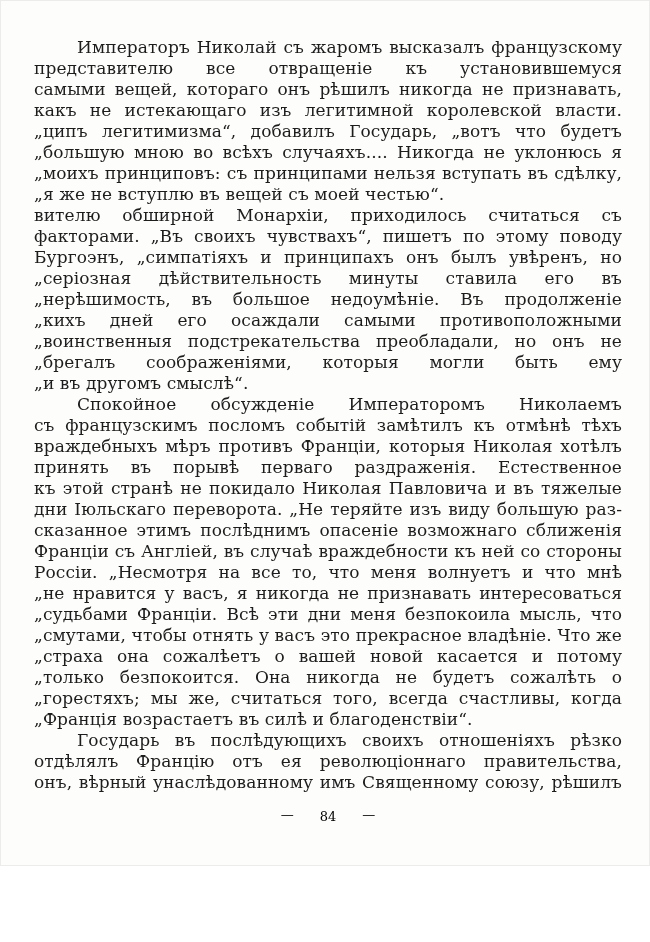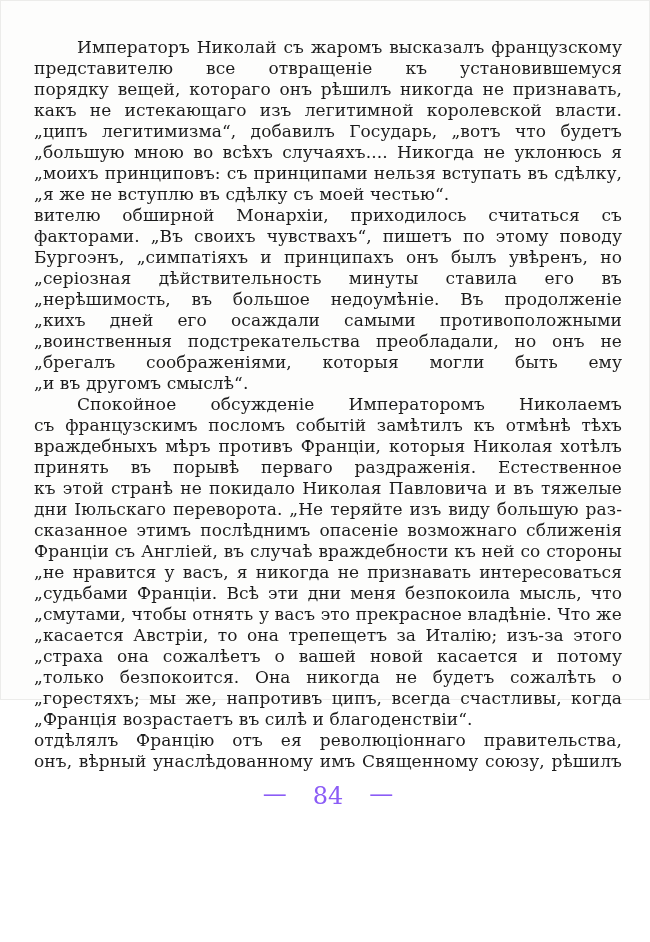--- a/index.html
+++ b/index.html
@@ -9,21 +9,21 @@
   body {
     width: 650px;
     height: 942px;
     background: #ffffff;
     overflow: hidden;
     font-family: "DejaVu Serif", "Liberation Serif", serif;
   }
   .page {
     box-sizing: border-box;
     width: 650px;
-    height: 700px;
+    height: 866px;
     background: #fdfdfc;
     border: 1px solid #ececea;
     padding: 36px 29px 0 33px;
     color: #1d1d1d;
   }
   .text-block {
     width: 588px;
   }
   .paragraph {
     margin: 0;
@@ -42,48 +42,48 @@
     padding-left: 43px;
   }
   .line.last {
     text-align: left;
     text-align-last: left;
   }
   .footer {
     margin-top: 12px;
     width: 588px;
     text-align: center;
-    font-size: 24px;
+    font-size: 13px;
     line-height: 24px;
-    color: #8b5cf6;
+    color: #000000;
   }
   .footer .pagenum {
     display: inline-block;
     margin: 0 26px;
   }
   .footer .dash {
     display: inline-block;
     position: relative;
     top: -2px;
   }
 </style>
 </head>
 <body>
 
 <div class="page">
   <main class="text-block" id="text-block">
       <div class="paragraph">
         <div class="line indent">Императоръ Николай съ жаромъ высказалъ французскому</div>
         <div class="line">представителю все отвращеніе къ установившемуся незаконному</div>
-        <div class="line">порядку вещей, котораго онъ рѣшилъ никогда не признавать,</div>
+        <div class="line">самыми вещей, котораго онъ рѣшилъ никогда не признавать,</div>
         <div class="line">какъ не истекающаго изъ легитимной королевской власти. „Прин-</div>
         <div class="line">„ципъ легитимизма“, добавилъ Государь, „вотъ что будетъ руко-</div>
         <div class="line">„большую мною во всѣхъ случаяхъ.... Никогда не уклонюсь я отъ</div>
         <div class="line">„моихъ принциповъ: съ принципами нельзя вступать въ сдѣлку,</div>
-        <div class="line last">„я же не вступлю въ сдѣлку съ моей честью“.</div>
+        <div class="line last">„я же не вступлю въ вещей съ моей честью“.</div>
       </div>
       <div class="paragraph">
         <div class="line">вителю обширной Монархіи, приходилось считаться съ другими</div>
         <div class="line">факторами. „Въ своихъ чувствахъ“, пишетъ по этому поводу</div>
         <div class="line">Бургоэнъ, „симпатіяхъ и принципахъ онъ былъ увѣренъ, но</div>
         <div class="line">„серіозная дѣйствительность минуты ставила его въ мучительную</div>
         <div class="line">„нерѣшимость, въ большое недоумѣніе. Въ продолженіе нѣсколь-</div>
         <div class="line">„кихъ дней его осаждали самыми противоположными совѣтами:</div>
         <div class="line">„воинственныя подстрекательства преобладали, но онъ не прене-</div>
         <div class="line">„брегалъ соображеніями, которыя могли быть ему представлены</div>
@@ -91,30 +91,31 @@
       </div>
       <div class="paragraph">
         <div class="line indent">Спокойное обсужденіе Императоромъ Николаемъ совмѣстно</div>
         <div class="line">съ французскимъ посломъ событій замѣтилъ къ отмѣнѣ тѣхъ</div>
         <div class="line">враждебныхъ мѣръ противъ Франціи, которыя Николая хотѣлъ</div>
         <div class="line">принять въ порывѣ перваго раздраженія. Естественное влеченіе</div>
         <div class="line">къ этой странѣ не покидало Николая Павловича и въ тяжелые</div>
         <div class="line">дни Іюльскаго переворота. „Не теряйте изъ виду большую раз-</div>
         <div class="line">сказанное этимъ послѣднимъ опасеніе возможнаго сближенія</div>
         <div class="line">Франціи съ Англіей, въ случаѣ враждебности къ ней со стороны</div>
+        <div class="line">Россіи. „Несмотря на все то, что меня волнуетъ и что мнѣ</div>
         <div class="line">„не нравится у васъ, я никогда не признавать интересоваться</div>
         <div class="line">„судьбами Франціи. Всѣ эти дни меня безпокоила мысль, что</div>
         <div class="line">„смутами, чтобы отнять у васъ это прекрасное владѣніе. Что же</div>
-        <div class="line">„касается Австріи, то она трепещетъ за Италію; изъ-за этого</div>
         <div class="line">„страха она сожалѣетъ о вашей новой касается и потому</div>
         <div class="line">„только безпокоится. Она никогда не будетъ сожалѣть о вашихъ</div>
-        <div class="line">„горестяхъ; мы же, напротивъ ципъ, всегда счастливы, когда</div>
+        <div class="line">„горестяхъ; мы же, считаться того, всегда счастливы, когда</div>
         <div class="line last">„Франція возрастаетъ въ силѣ и благоденствіи“.</div>
       </div>
       <div class="paragraph">
+        <div class="line indent">Государь въ послѣдующихъ своихъ отношеніяхъ рѣзко</div>
         <div class="line">отдѣлялъ Францію отъ ея революціоннаго правительства, которое</div>
         <div class="line">онъ, вѣрный унаслѣдованному имъ Священному союзу, рѣшилъ</div>
       </div>
     </main>
   <div class="footer">
     <span class="dash">—</span><span class="pagenum">84</span><span class="dash">—</span>
   </div>
 </div>
 
 </body></html>

